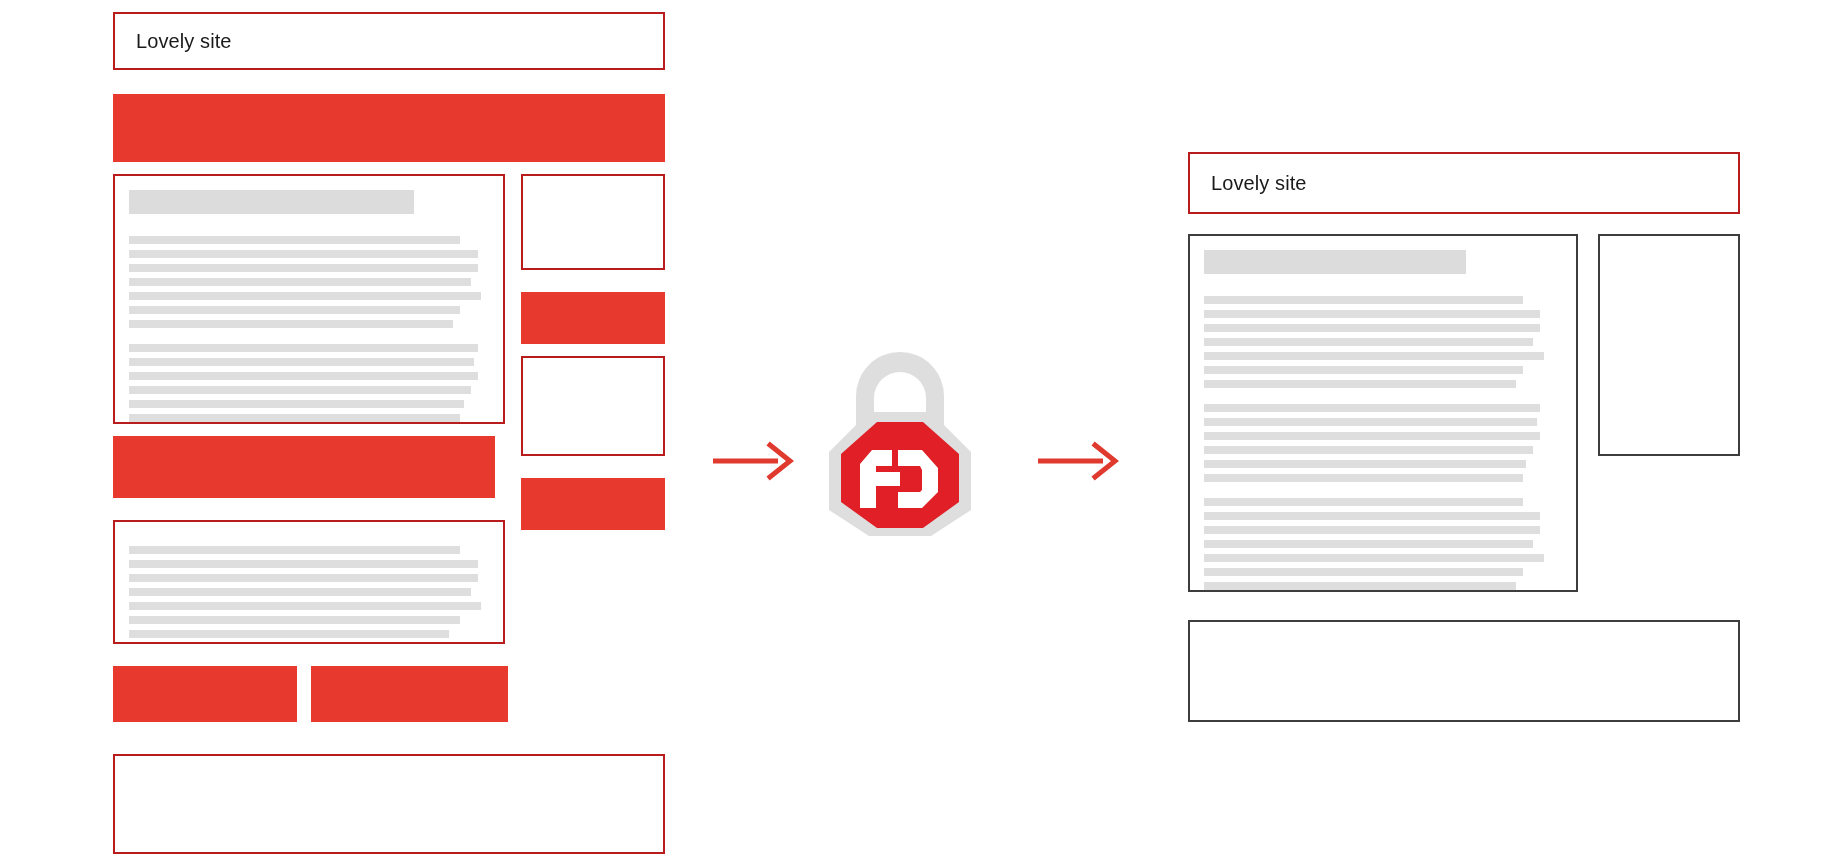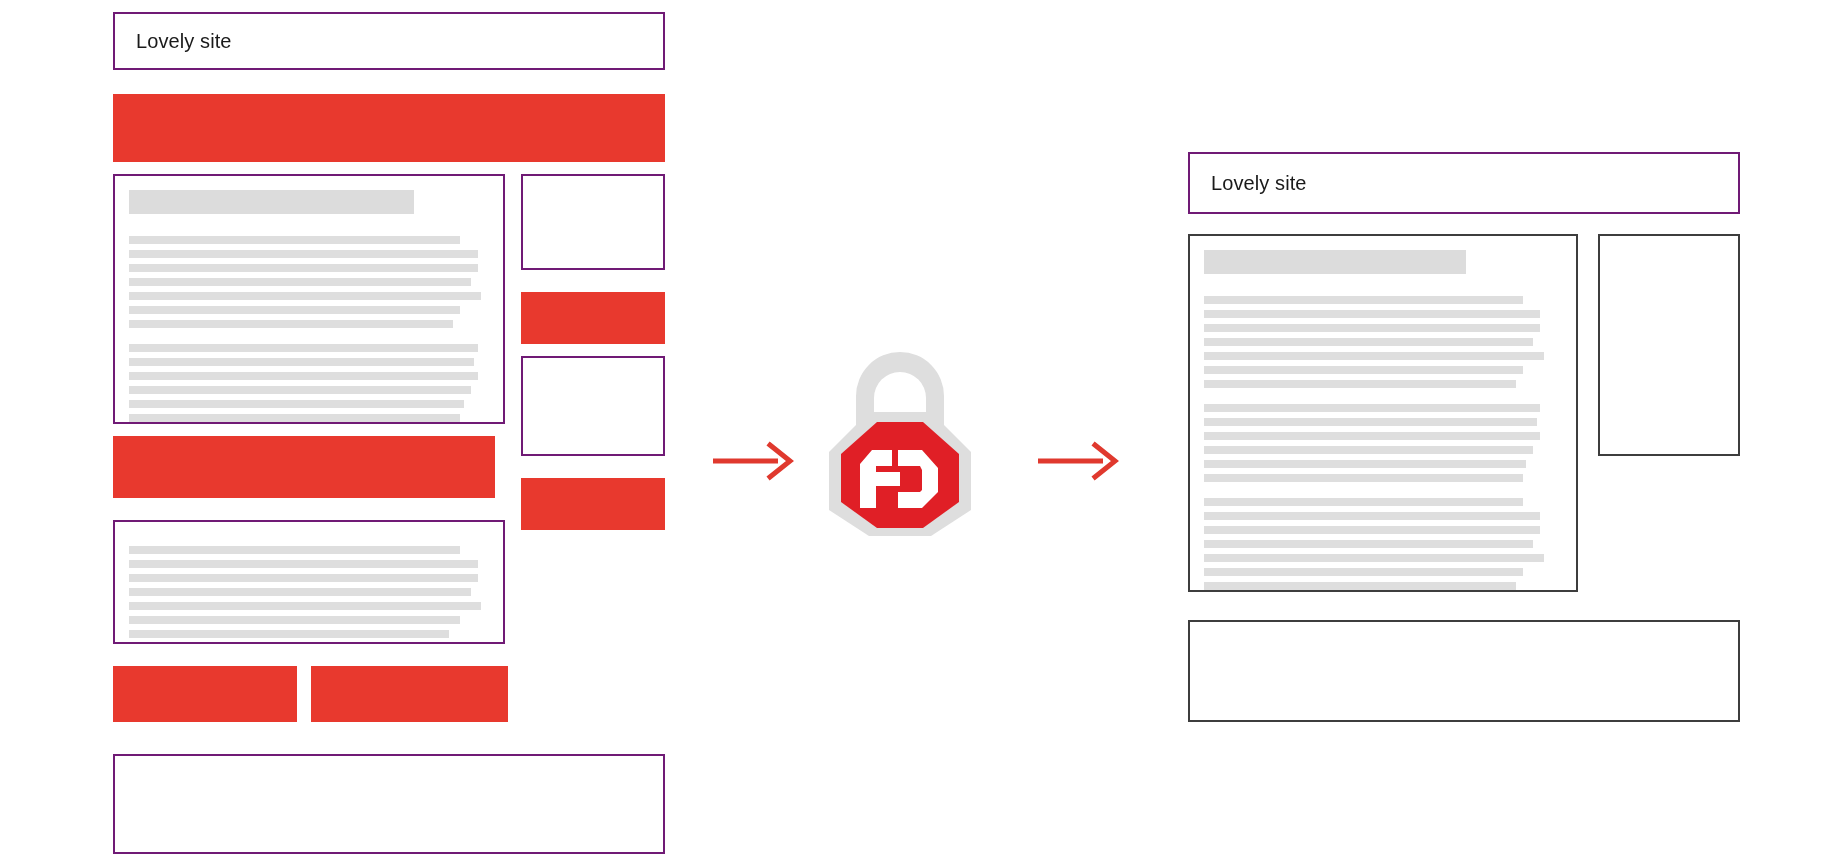--- a/index.html
+++ b/index.html
@@ -21,21 +21,21 @@
     height: 864px;
   }
 
   
   .mock {
     position: absolute;
   }
   .box {
     position: absolute;
     background: #ffffff;
-    border: 2px solid #701a75;
+    border: 2px solid #b91c1c;
     box-sizing: border-box;
   }
   .box--thin {
     border-width: 2px;
     border-color: #3d3d3d;
   }
   .ad {
     position: absolute;
     background: #e8392e;
     box-sizing: border-box;

